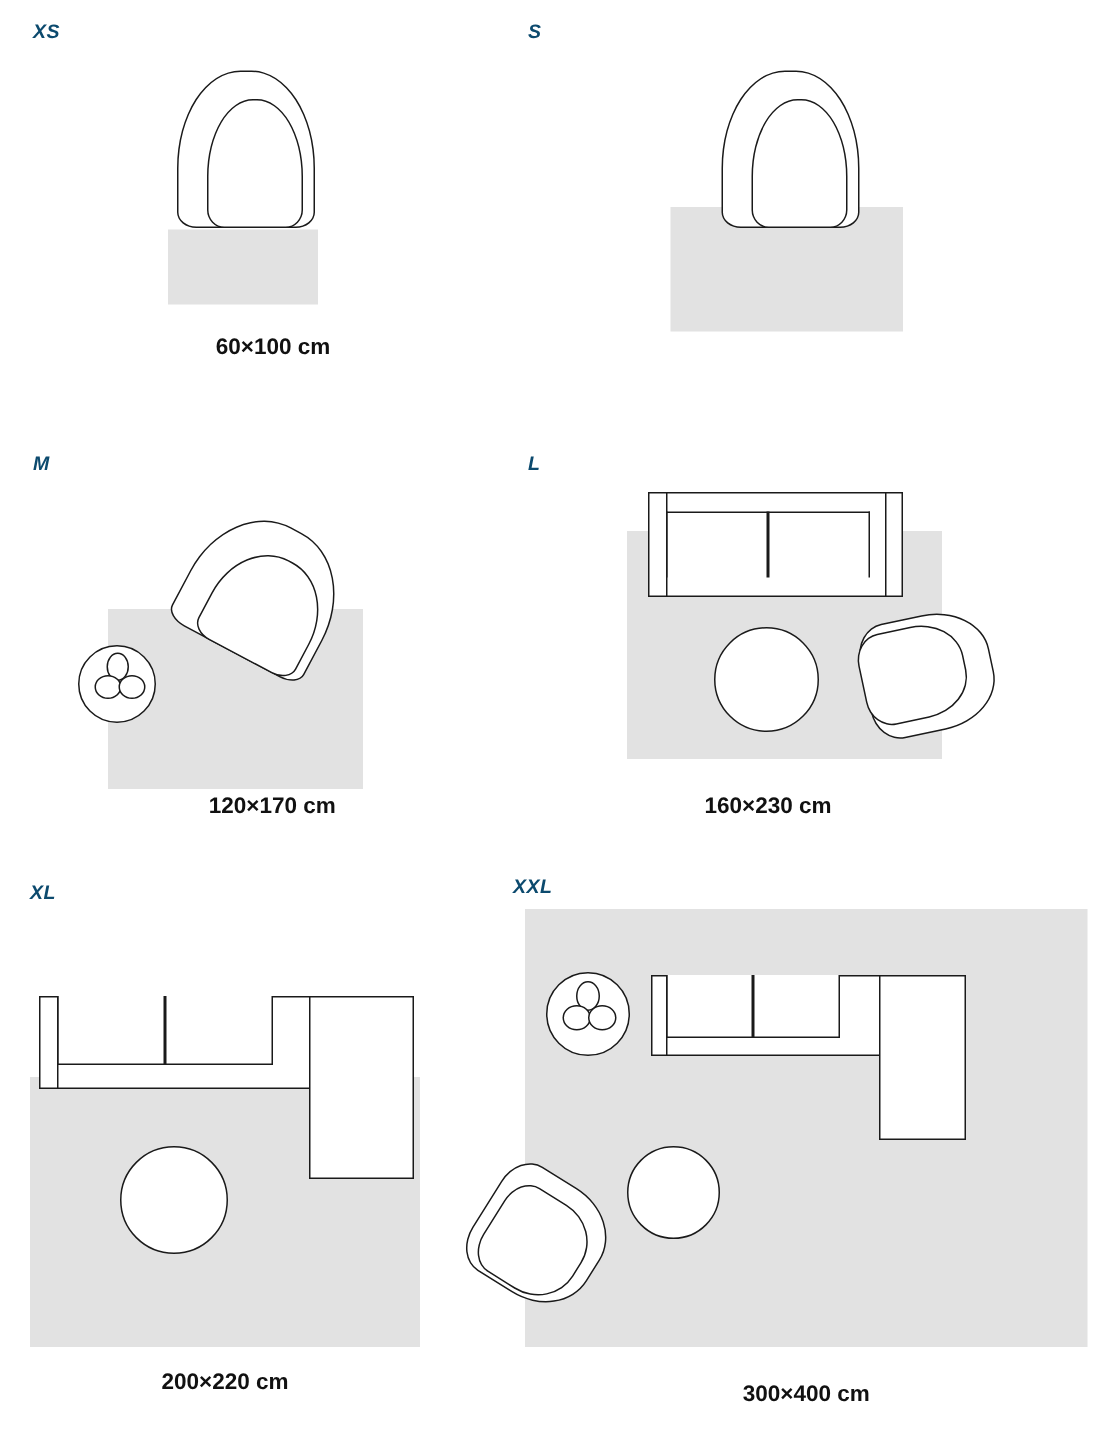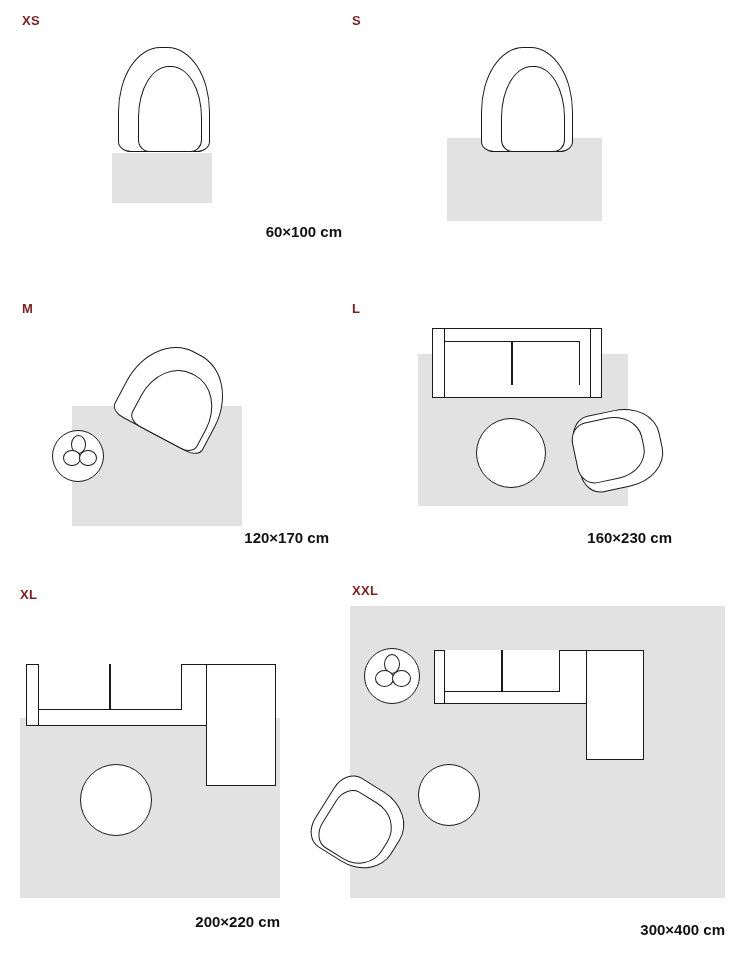--- a/index.html
+++ b/index.html
@@ -20,28 +20,29 @@
     width: 730px;
     height: 960px;
   }
   .cell {
     position: absolute;
   }
   .size-label {
     font-size: 13px;
     font-weight: bold;
     letter-spacing: 0.3px;
-    color: #7f1d1d;
+    color: #0c4a6e;
     line-height: 1;
+    font-style: italic;
   }
   .dim-label {
     font-size: 15px;
     font-weight: bold;
     color: #111111;
-    text-align: right;
+    text-align: center;
     line-height: 1;
     white-space: nowrap;
   }
   .stage {
     position: relative;
   }
   .rug {
     position: absolute;
     background: #e2e2e2;
     box-sizing: border-box;
@@ -194,21 +195,21 @@
 
       <div class="sofa" style="left:186px; top:52px; width:70px; height:122px;"></div>
 
       <div class="circle" style="left:60px; top:152px; width:72px; height:72px;"></div>
     </div>
 
     <div class="dim-label" style="position:absolute; left:0; top:326px; width:260px;">200×220 cm</div>
   </div>
 
   <div class="cell" style="left:318px; top:584px; width:400px; height:372px;">
-    <div class="size-label" style="margin-left:34px;">XXL</div>
+    <div class="size-label" style="margin-left:24px;">XXL</div>
 
     <div class="stage" style="position:absolute; left:0; top:22px; width:400px; height:300px;">
       <div class="rug" style="left:32px; top:0px; width:375px; height:292px;"></div>
 
       <div class="sofa" style="left:116px; top:44px; width:180px; height:54px;"></div>
       <div class="furn" style="left:126px; top:44px; width:58px; height:42px; border-top:none;"></div>
       <div class="furn" style="left:184px; top:44px; width:58px; height:42px; border-top:none;"></div>
       <div class="line" style="left:126px; top:44px; width:1.4px; height:54px;"></div>
 
       <div class="sofa" style="left:268px; top:44px; width:58px; height:110px;"></div>

